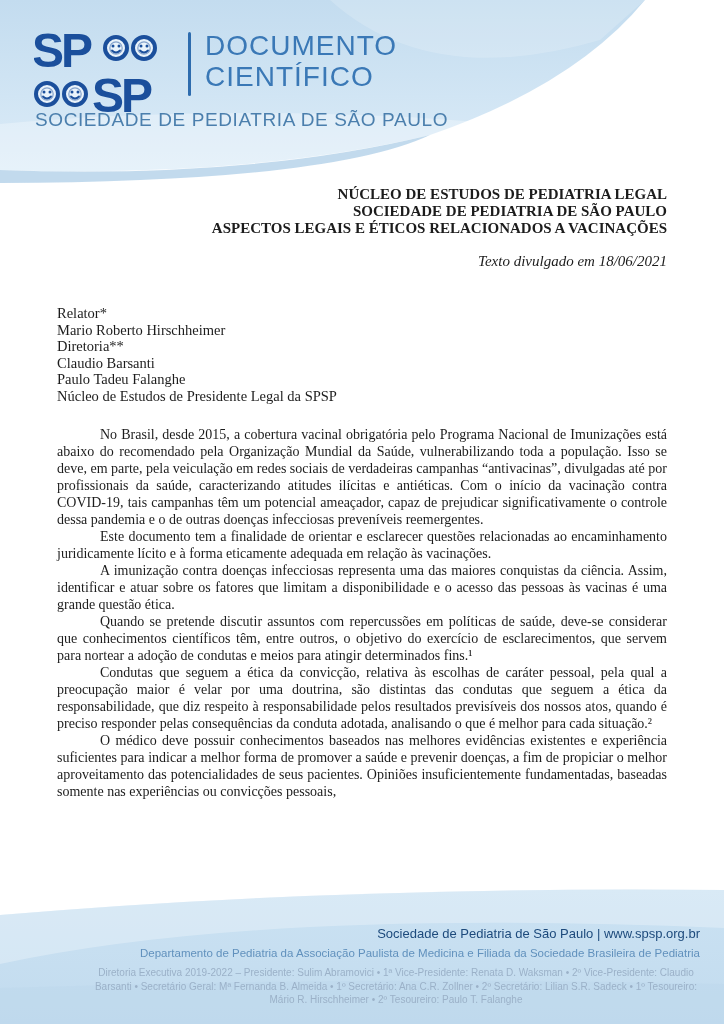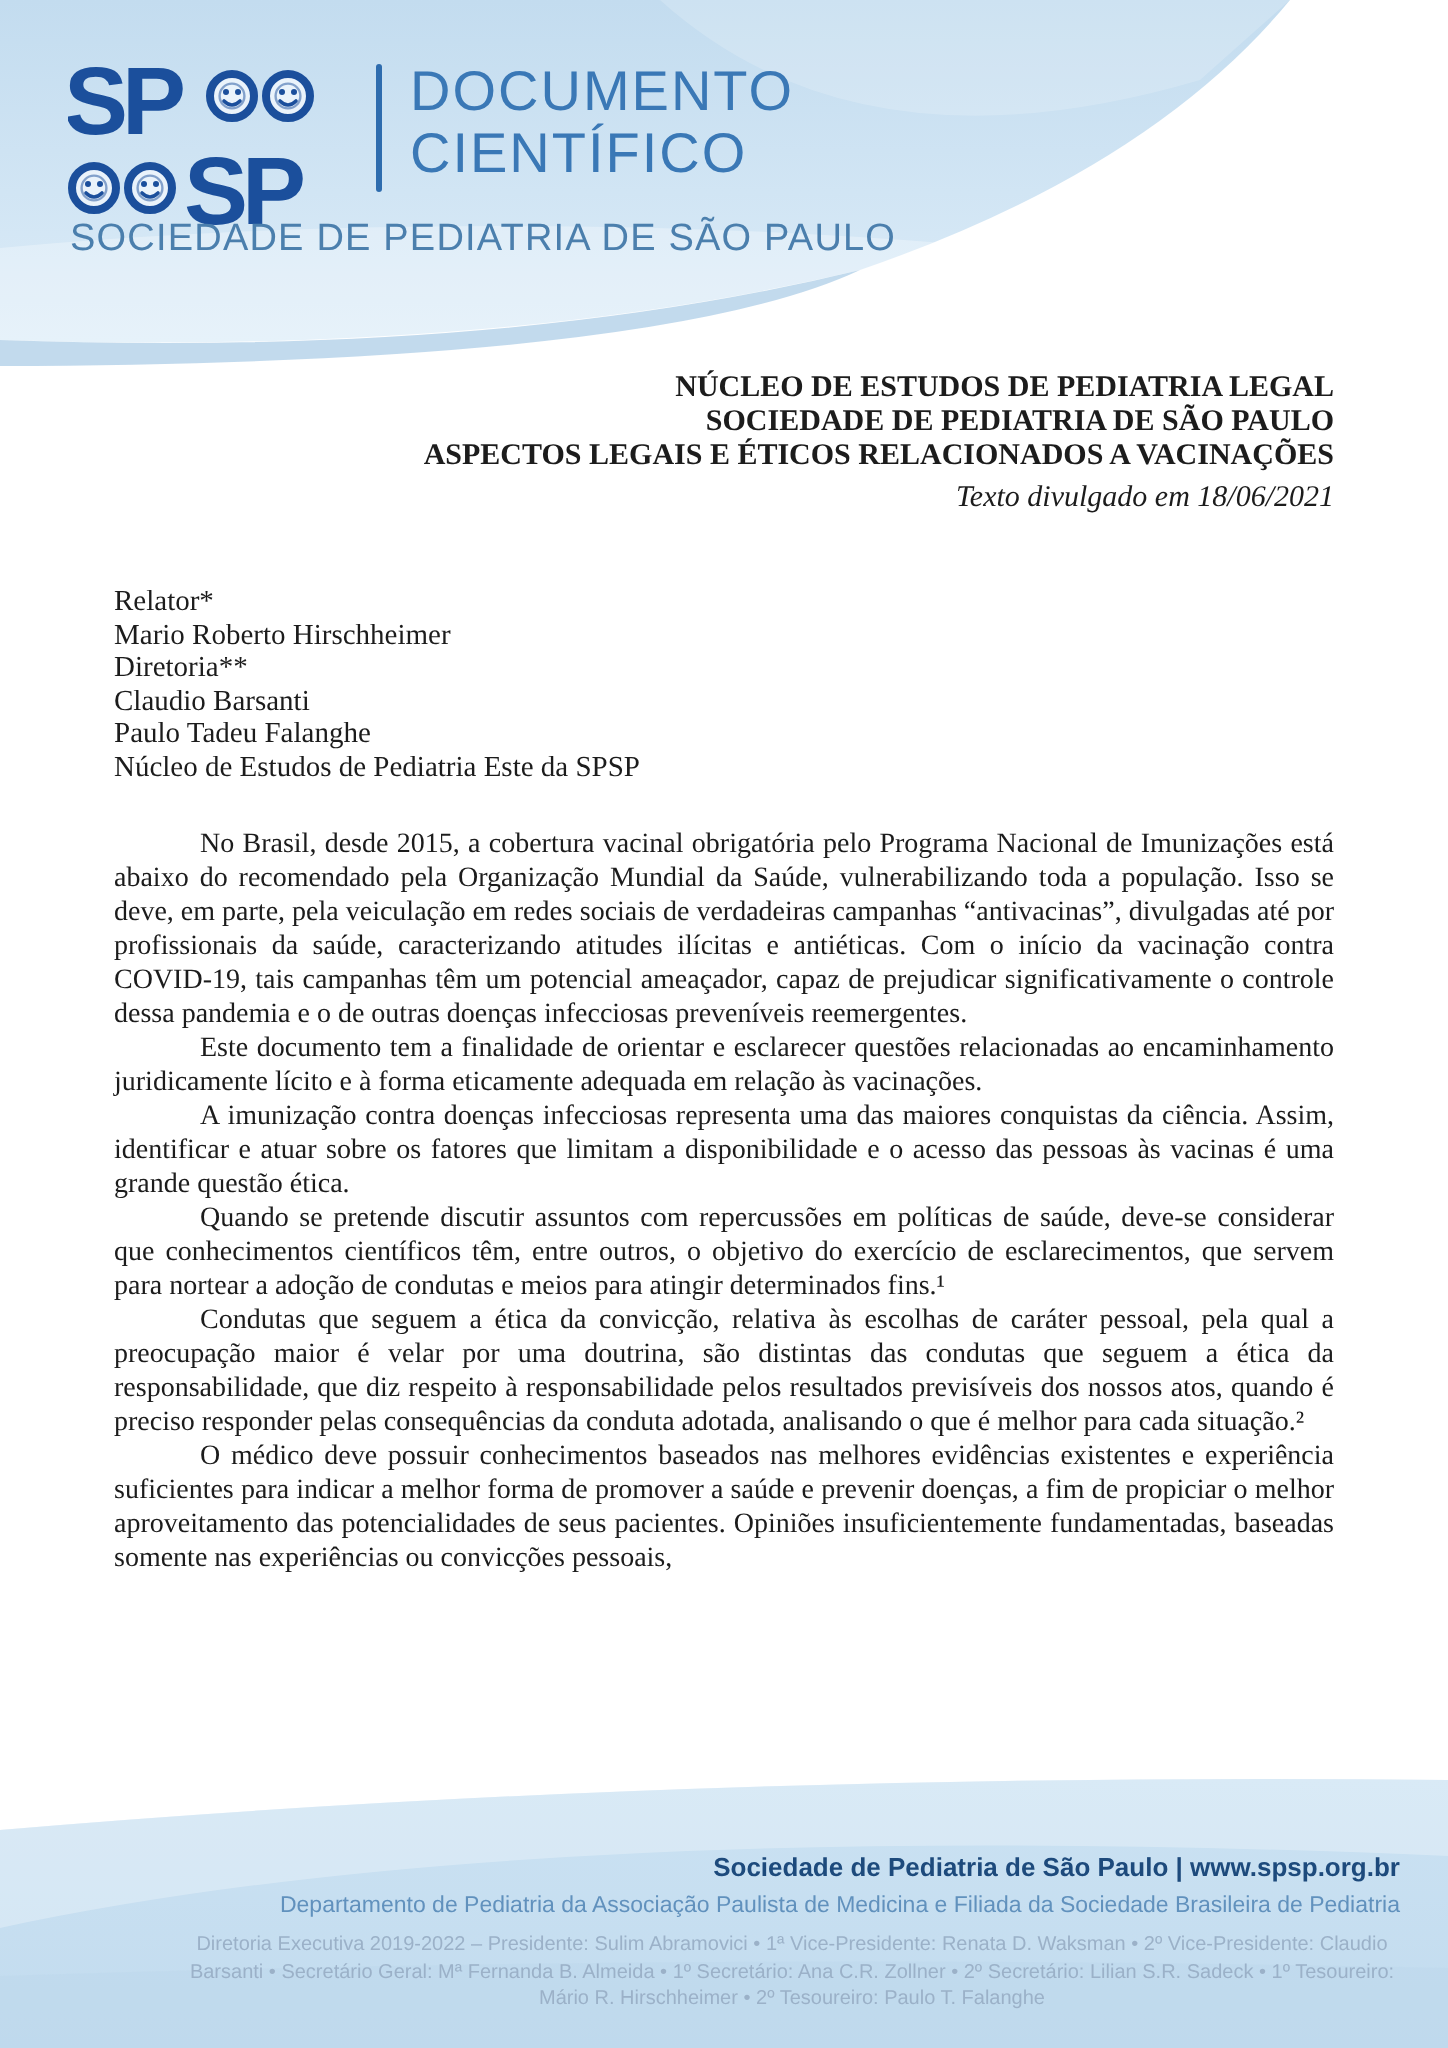--- a/index.html
+++ b/index.html
@@ -25,35 +25,35 @@
   .org-name{
     position:absolute;top:109px;left:35px;
     font-family:"Liberation Sans", sans-serif;
     color:#4b7fad;font-size:19px;letter-spacing:.6px;white-space:nowrap;
   }
   
   .content{position:relative;padding:0 57px;color:#1c1c1c;}
   .title-block{margin-top:8px;text-align:right;font-size:15px;line-height:17px;}
   .title-line{font-weight:bold;}
   .title-subject{font-weight:bold;margin-top:0;}
-  .title-date{font-style:italic;margin-top:4px;}
+  .title-date{font-style:italic;margin-top:16px;}
   .authors{margin-top:35px;font-size:14.5px;line-height:16.5px;}
   .authors .bold{font-weight:normal;}
   .paragraphs{margin-top:22px;}
   .paragraphs p{
     margin:0;font-size:14px;line-height:17px;
     text-align:justify;text-indent:43px;
   }
   
   .footer{position:absolute;left:0;bottom:0;width:724px;height:140px;font-family:"Liberation Sans", sans-serif;}
   .footer-bg{position:absolute;top:0;left:0;width:724px;height:140px;}
   .footer-text{position:absolute;top:0;left:0;width:724px;height:140px;}
   .footer-line1{
     position:absolute;top:42px;right:24px;left:120px;
-    text-align:right;font-weight:bold;font-size:13px;color:#1d4a7c;
+    text-align:right;font-weight:normal;font-size:13px;color:#1d4a7c;
   }
   .footer-line2{
     position:absolute;top:63px;right:24px;left:120px;
     text-align:right;font-size:11.5px;color:#6191bd;
   }
   .footer-line3{
     position:absolute;top:82px;right:24px;left:92px;
     text-align:center;font-size:10px;line-height:13.5px;color:#9bb1c8;
   }
 </style>
@@ -133,21 +133,21 @@
       <div class="title-subject">ASPECTOS LEGAIS E ÉTICOS RELACIONADOS A VACINAÇÕES</div>
       <div class="title-date">Texto divulgado em 18/06/2021</div>
     </div>
 
     <div class="authors">
       <div class="bold">Relator*</div>
       <div>Mario Roberto Hirschheimer</div>
       <div class="bold">Diretoria**</div>
       <div>Claudio Barsanti</div>
       <div>Paulo Tadeu Falanghe</div>
-      <div class="bold">Núcleo de Estudos de Pediatria Este da SPSP</div>
+      <div class="bold">Núcleo de Estudos de Presidente Legal da SPSP</div>
     </div>
 
     <div class="paragraphs">
       <p>No Brasil, desde 2015, a cobertura vacinal obrigatória pelo Programa Nacional de Imunizações está abaixo do recomendado pela Organização Mundial da Saúde, vulnerabilizando toda a população. Isso se deve, em parte, pela veiculação em redes sociais de verdadeiras campanhas “antivacinas”, divulgadas até por profissionais da saúde, caracterizando atitudes ilícitas e antiéticas. Com o início da vacinação contra COVID-19, tais campanhas têm um potencial ameaçador, capaz de prejudicar significativamente o controle dessa pandemia e o de outras doenças infecciosas preveníveis reemergentes.</p>
       <p>Este documento tem a finalidade de orientar e esclarecer questões relacionadas ao encaminhamento juridicamente lícito e à forma eticamente adequada em relação às vacinações.</p>
       <p>A imunização contra doenças infecciosas representa uma das maiores conquistas da ciência. Assim, identificar e atuar sobre os fatores que limitam a disponibilidade e o acesso das pessoas às vacinas é uma grande questão ética.</p>
       <p>Quando se pretende discutir assuntos com repercussões em políticas de saúde, deve-se considerar que conhecimentos científicos têm, entre outros, o objetivo do exercício de esclarecimentos, que servem para nortear a adoção de condutas e meios para atingir determinados fins.¹</p>
       <p>Condutas que seguem a ética da convicção, relativa às escolhas de caráter pessoal, pela qual a preocupação maior é velar por uma doutrina, são distintas das condutas que seguem a ética da responsabilidade, que diz respeito à responsabilidade pelos resultados previsíveis dos nossos atos, quando é preciso responder pelas consequências da conduta adotada, analisando o que é melhor para cada situação.²</p>
       <p>O médico deve possuir conhecimentos baseados nas melhores evidências existentes e experiência suficientes para indicar a melhor forma de promover a saúde e prevenir doenças, a fim de propiciar o melhor aproveitamento das potencialidades de seus pacientes. Opiniões insuficientemente fundamentadas, baseadas somente nas experiências ou convicções pessoais,</p>
     </div>

